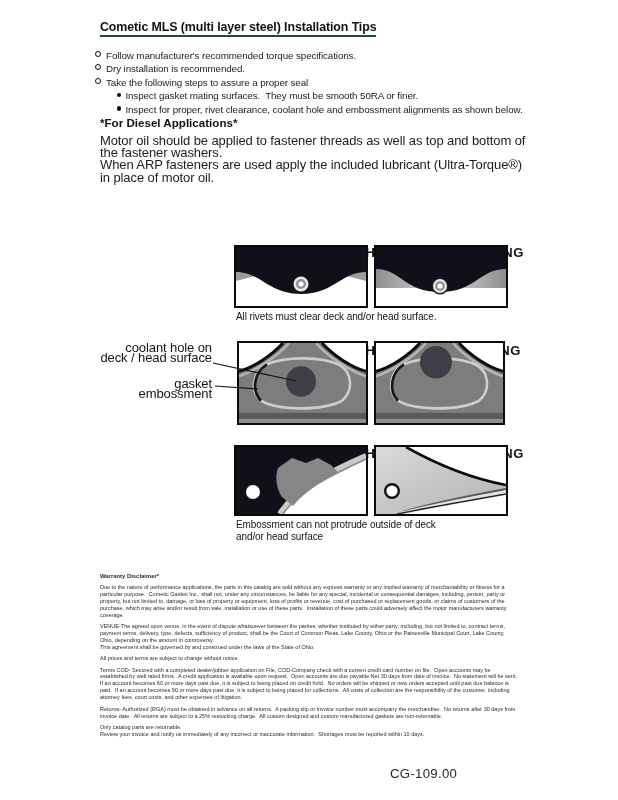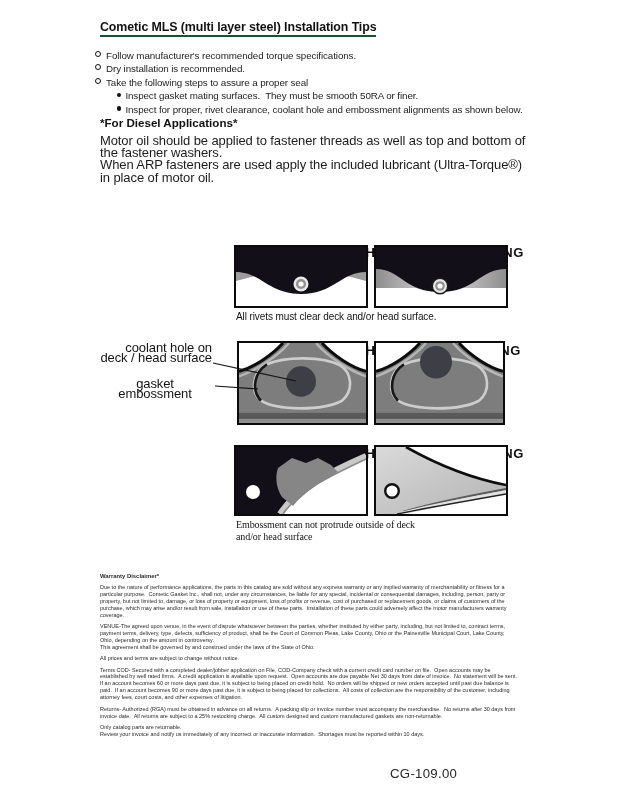--- a/index.html
+++ b/index.html
@@ -40,28 +40,28 @@
   .r1-caption     { left:236px; top:311px; }
 
   .r2-label-right { left:237px; top:327px; width:131px; }
   .r2-label-wrong { left:374px; top:327px; width:131px; }
   .r2-img-right   { left:237px; top:341px; width:131px; height:84px; }
   .r2-img-wrong   { left:374px; top:341px; width:131px; height:84px; }
   .r2-caption     { left:237px; top:427px; width:268px; text-align:center; }
 
   .anno { position:absolute; margin:0; font-size:13px; line-height:10.4px; text-align:right; color:#141414; white-space:pre-line; letter-spacing:-0.1px; }
   .anno-coolant { left:100px; top:343px; width:112px; }
-  .anno-emboss  { left:98px;  top:379px; width:114px;text-align:center; }
+  .anno-emboss  { left:98px;  top:379px; width:114px; }
   .leader-overlay { position:absolute; left:96px; top:336px; width:424px; height:70px; pointer-events:none; }
 
   .r3-label-right { left:234px; top:430px; width:134px; }
   .r3-label-wrong { left:374px; top:430px; width:134px; }
   .r3-img-right   { left:234px; top:445px; width:134px; height:71px; }
   .r3-img-wrong   { left:374px; top:445px; width:134px; height:71px; }
-  .r3-caption     { left:236px; top:519px;font-family:Liberation Serif, serif; }
+  .r3-caption     { left:236px; top:519px; }
 
   .legal { position:absolute; left:100px; top:573px; width:419px; color:#2a2a2a; }
   .legal-h { margin:0 0 5px 0; font-size:5.9px; font-weight:bold; }
   .legal-p { margin:0 0 4.5px 0; font-size:5.5px; line-height:6.9px; white-space:pre-wrap; letter-spacing:0; }
   .footer-code { position:absolute; left:384px; top:760px; margin:6px; font-size:13.2px; color:#262626; letter-spacing:0.3px; }
 </style>
 </head>
 <body>
 
 <div class="page">

